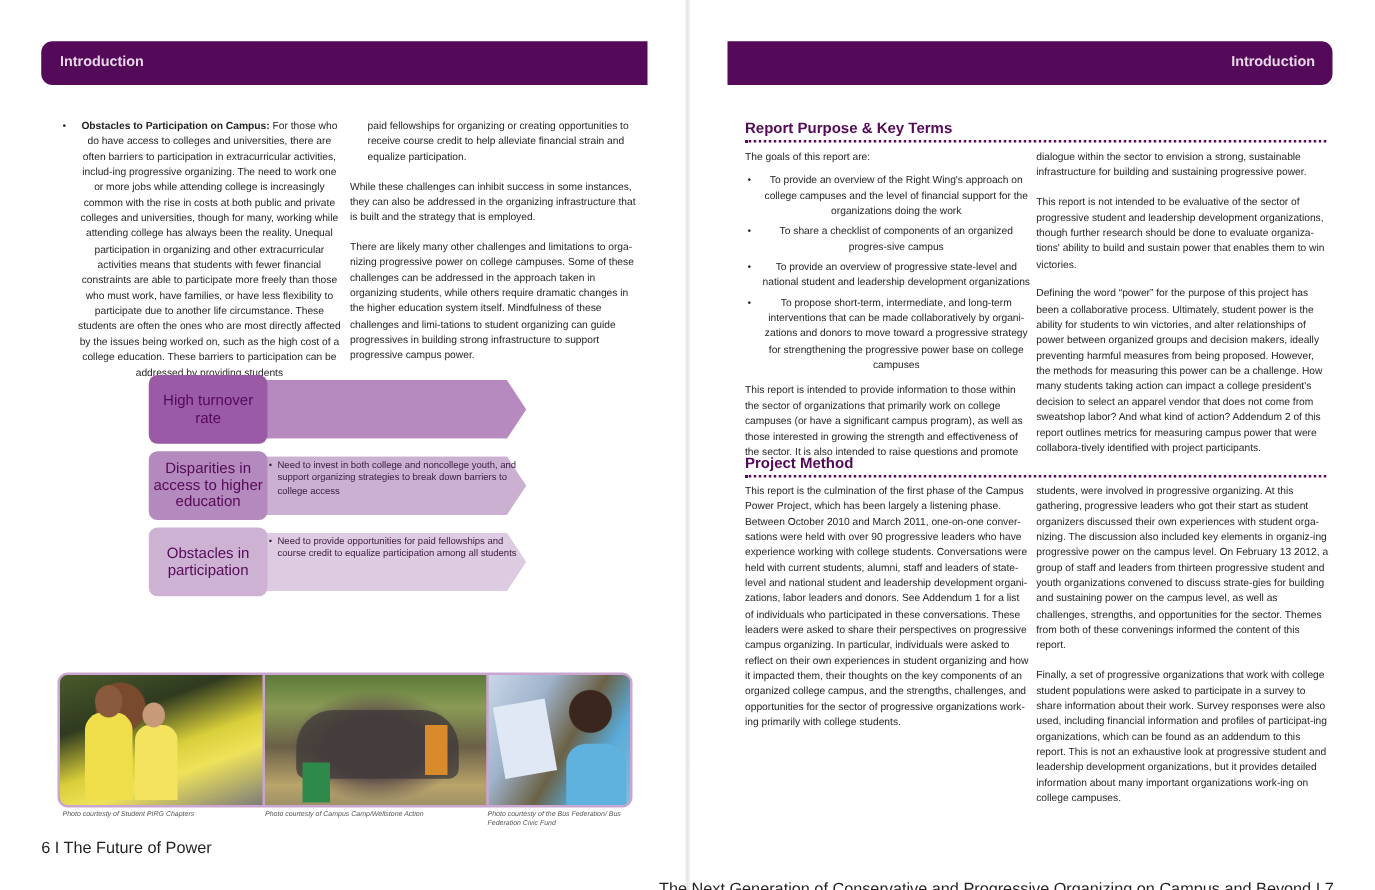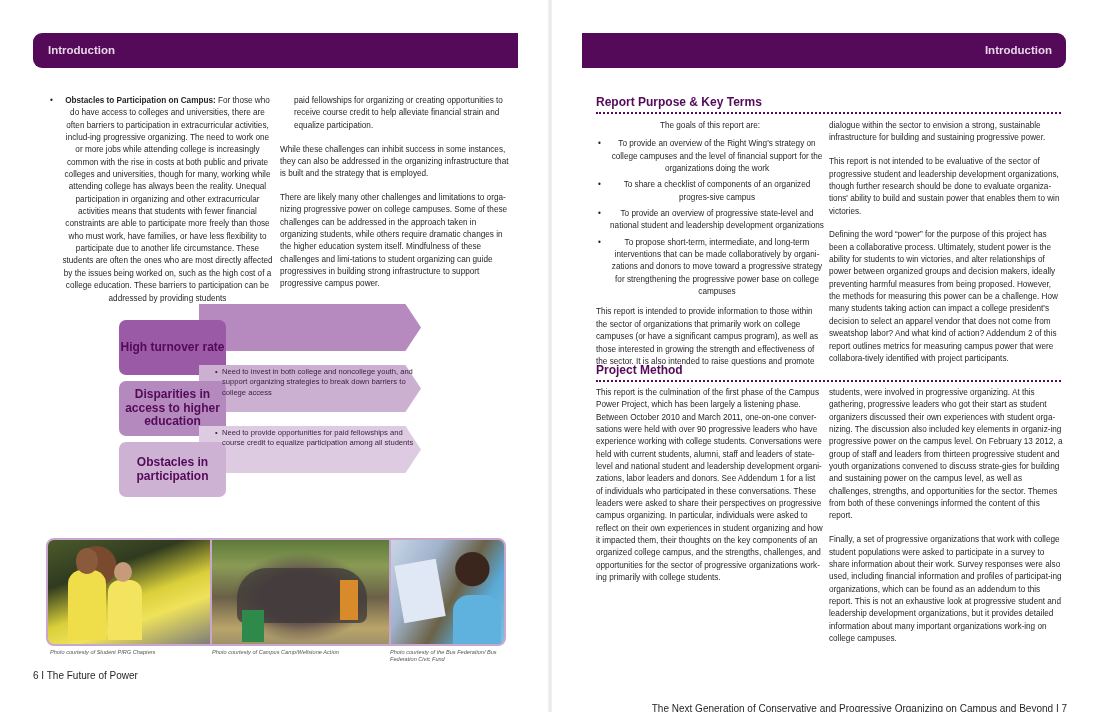--- a/index.html
+++ b/index.html
@@ -24,43 +24,43 @@
   .b { font-weight: bold; }
 
   .section-title { color: #540a58; font-weight: bold; font-size: 12px; line-height: 14px;
     padding-bottom: 3px; border-bottom: 2px dotted #540a58; margin-bottom: 7px; }
 
   
   .diagram { position: absolute; left: 119px; top: 300px; width: 305px; height: 175px; }
   .dg-row { position: absolute; left: 0; width: 305px; height: 55px; }
   .dg-arrow { position: absolute; left: 80px; top: 4px; width: 222px; height: 47px;
     clip-path: polygon(0 0, 93% 0, 100% 50%, 93% 100%, 0 100%); }
-  .dg-box { position: absolute; left: 0; top: 0; width: 107px; height: 55px; border-radius: 7px;
+  .dg-box { position: absolute; left: 0; top: 0; width: 95px; height: 55px; border-radius: 7px;
     display: flex; align-items: center; justify-content: center; text-align: center;
-    font-weight: bold; font-size: 12px; line-height: 13.5px; color: #540a58; margin-top: 20px; }
+    font-weight: normal; font-size: 12px; line-height: 13.5px; color: #540a58; }
   .dg-list { position: absolute; left: 96px; top: 6px; width: 200px; list-style: none;
     font-size: 7.6px; line-height: 10.4px; color: #3c1b3f; }
   .dg-list li { position: relative; padding-left: 7px; }
   .dg-list li::before { content: "\2022"; position: absolute; left: 0; }
 
   
   .photo-strip { position: absolute; left: 46px; top: 538px; width: 460px; height: 108px;
     border: 2px solid #c9a5d0; border-radius: 8px; overflow: hidden; display: flex; background: #c9a5d0; gap: 2px; }
   .photo { height: 100%; position: relative; overflow: hidden; }
   .photo-1 { width: 162px; background: radial-gradient(circle at 30% 25%, #7a4a2e 0 14%, transparent 15%),
       linear-gradient(160deg, #4b5a2b 0%, #2f3a1f 30%, #d9cf3a 55%, #efe25a 70%, #7d7d7a 100%); }
   .photo-2 { width: 177px; background: radial-gradient(ellipse at 50% 55%, #5c4b4b 0 30%, transparent 55%),
       linear-gradient(180deg, #5d7a3a 0%, #8a9b55 25%, #6a6048 55%, #b9a46a 85%, #9f9268 100%); }
   .photo-3 { flex: 1; background: radial-gradient(circle at 72% 28%, #3a261c 0 15%, transparent 16%),
       linear-gradient(120deg, #c9d6e6 0%, #9fb3cc 30%, #6b6247 55%, #5aa9d6 75%, #7fc0e0 100%); }
   .photo-shape { position: absolute; }
 
   .caption { position: absolute; top: 649px; font-size: 5.6px; line-height: 7.4px; font-style: italic; color: #555; }
 
-  .folio { position: absolute; top: 670px; font-size: 10px; color: #231f20; }
+  .folio { position: absolute; top: 670px; font-size: 13px; color: #231f20; }
 </style>
 </head>
 <body>
 
 <div class="spread-gutter"></div>
 
 <div class="header-bar header-left">
   <span>Introduction</span>
 </div>
 
@@ -123,23 +123,23 @@
 
 <div class="header-bar header-right">
   <span>Introduction</span>
 </div>
 
 <div class="col" style="left:596px; top:95px; width:465px;">
   <div class="section-title">Report Purpose &amp; Key Terms</div>
 </div>
 
 <div class="col body-text" style="left:596px; top:120px; width:228px;">
-  <p style="margin-bottom:6px;text-align:center;">The goals of this report are:</p>
+  <p style="margin-bottom:6px;">The goals of this report are:</p>
   <ul class="bullets" style="margin-bottom:8px;">
-    <li>To provide an overview of the Right Wing's strategy on college campuses and the level of financial support for the organizations doing the work</li>
+    <li>To provide an overview of the Right Wing's approach on college campuses and the level of financial support for the organizations doing the work</li>
     <li>To share a checklist of components of an organized progres-sive campus</li>
     <li>To provide an overview of progressive state-level and national student and leadership development organizations</li>
     <li>To propose short-term, intermediate, and long-term interventions that can be made collaboratively by organi-zations and donors to move toward a progressive strategy for strengthening the progressive power base on college campuses</li>
   </ul>
   <p>This report is intended to provide information to those within the sector of organizations that primarily work on college campuses (or have a significant campus program), as well as those interested in growing the strength and effectiveness of the sector. It is also intended to raise questions and promote</p>
 </div>
 
 <div class="col body-text" style="left:829px; top:120px; width:235px;">
   <p>dialogue within the sector to envision a strong, sustainable infrastructure for building and sustaining progressive power.</p>
   <p>This report is not intended to be evaluative of the sector of progressive student and leadership development organizations, though further research should be done to evaluate organiza-tions' ability to build and sustain power that enables them to win victories.</p>

